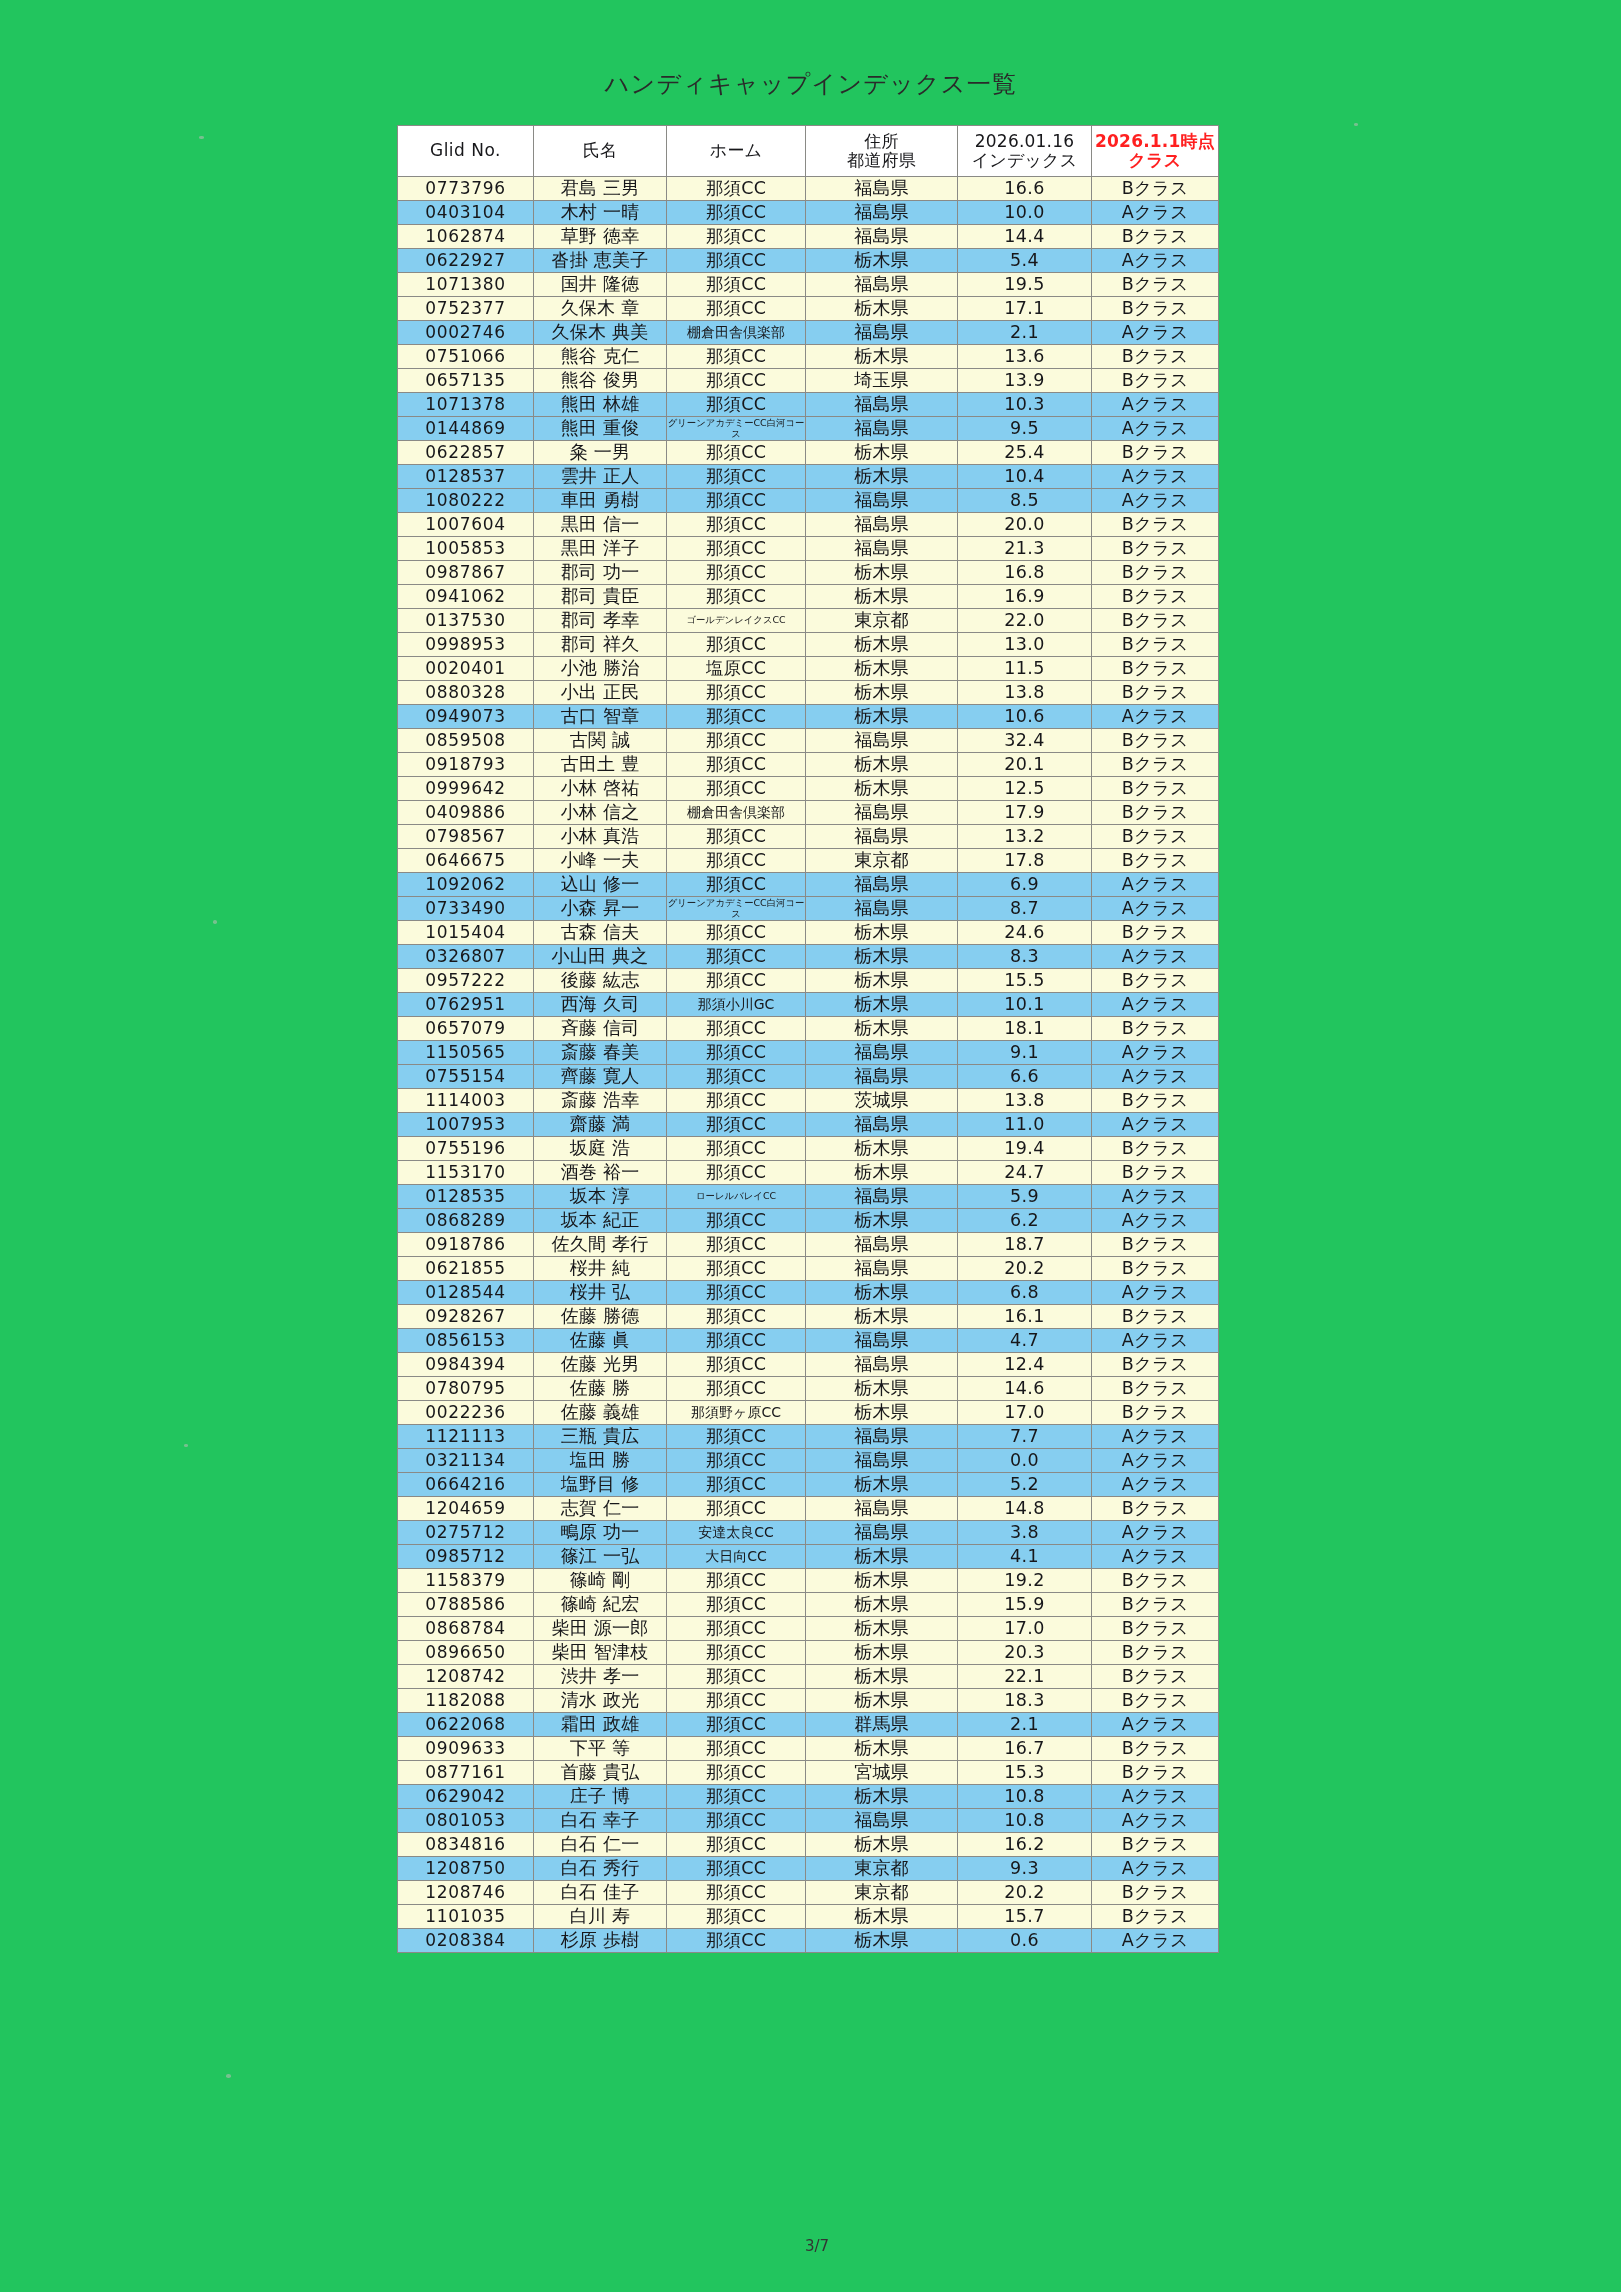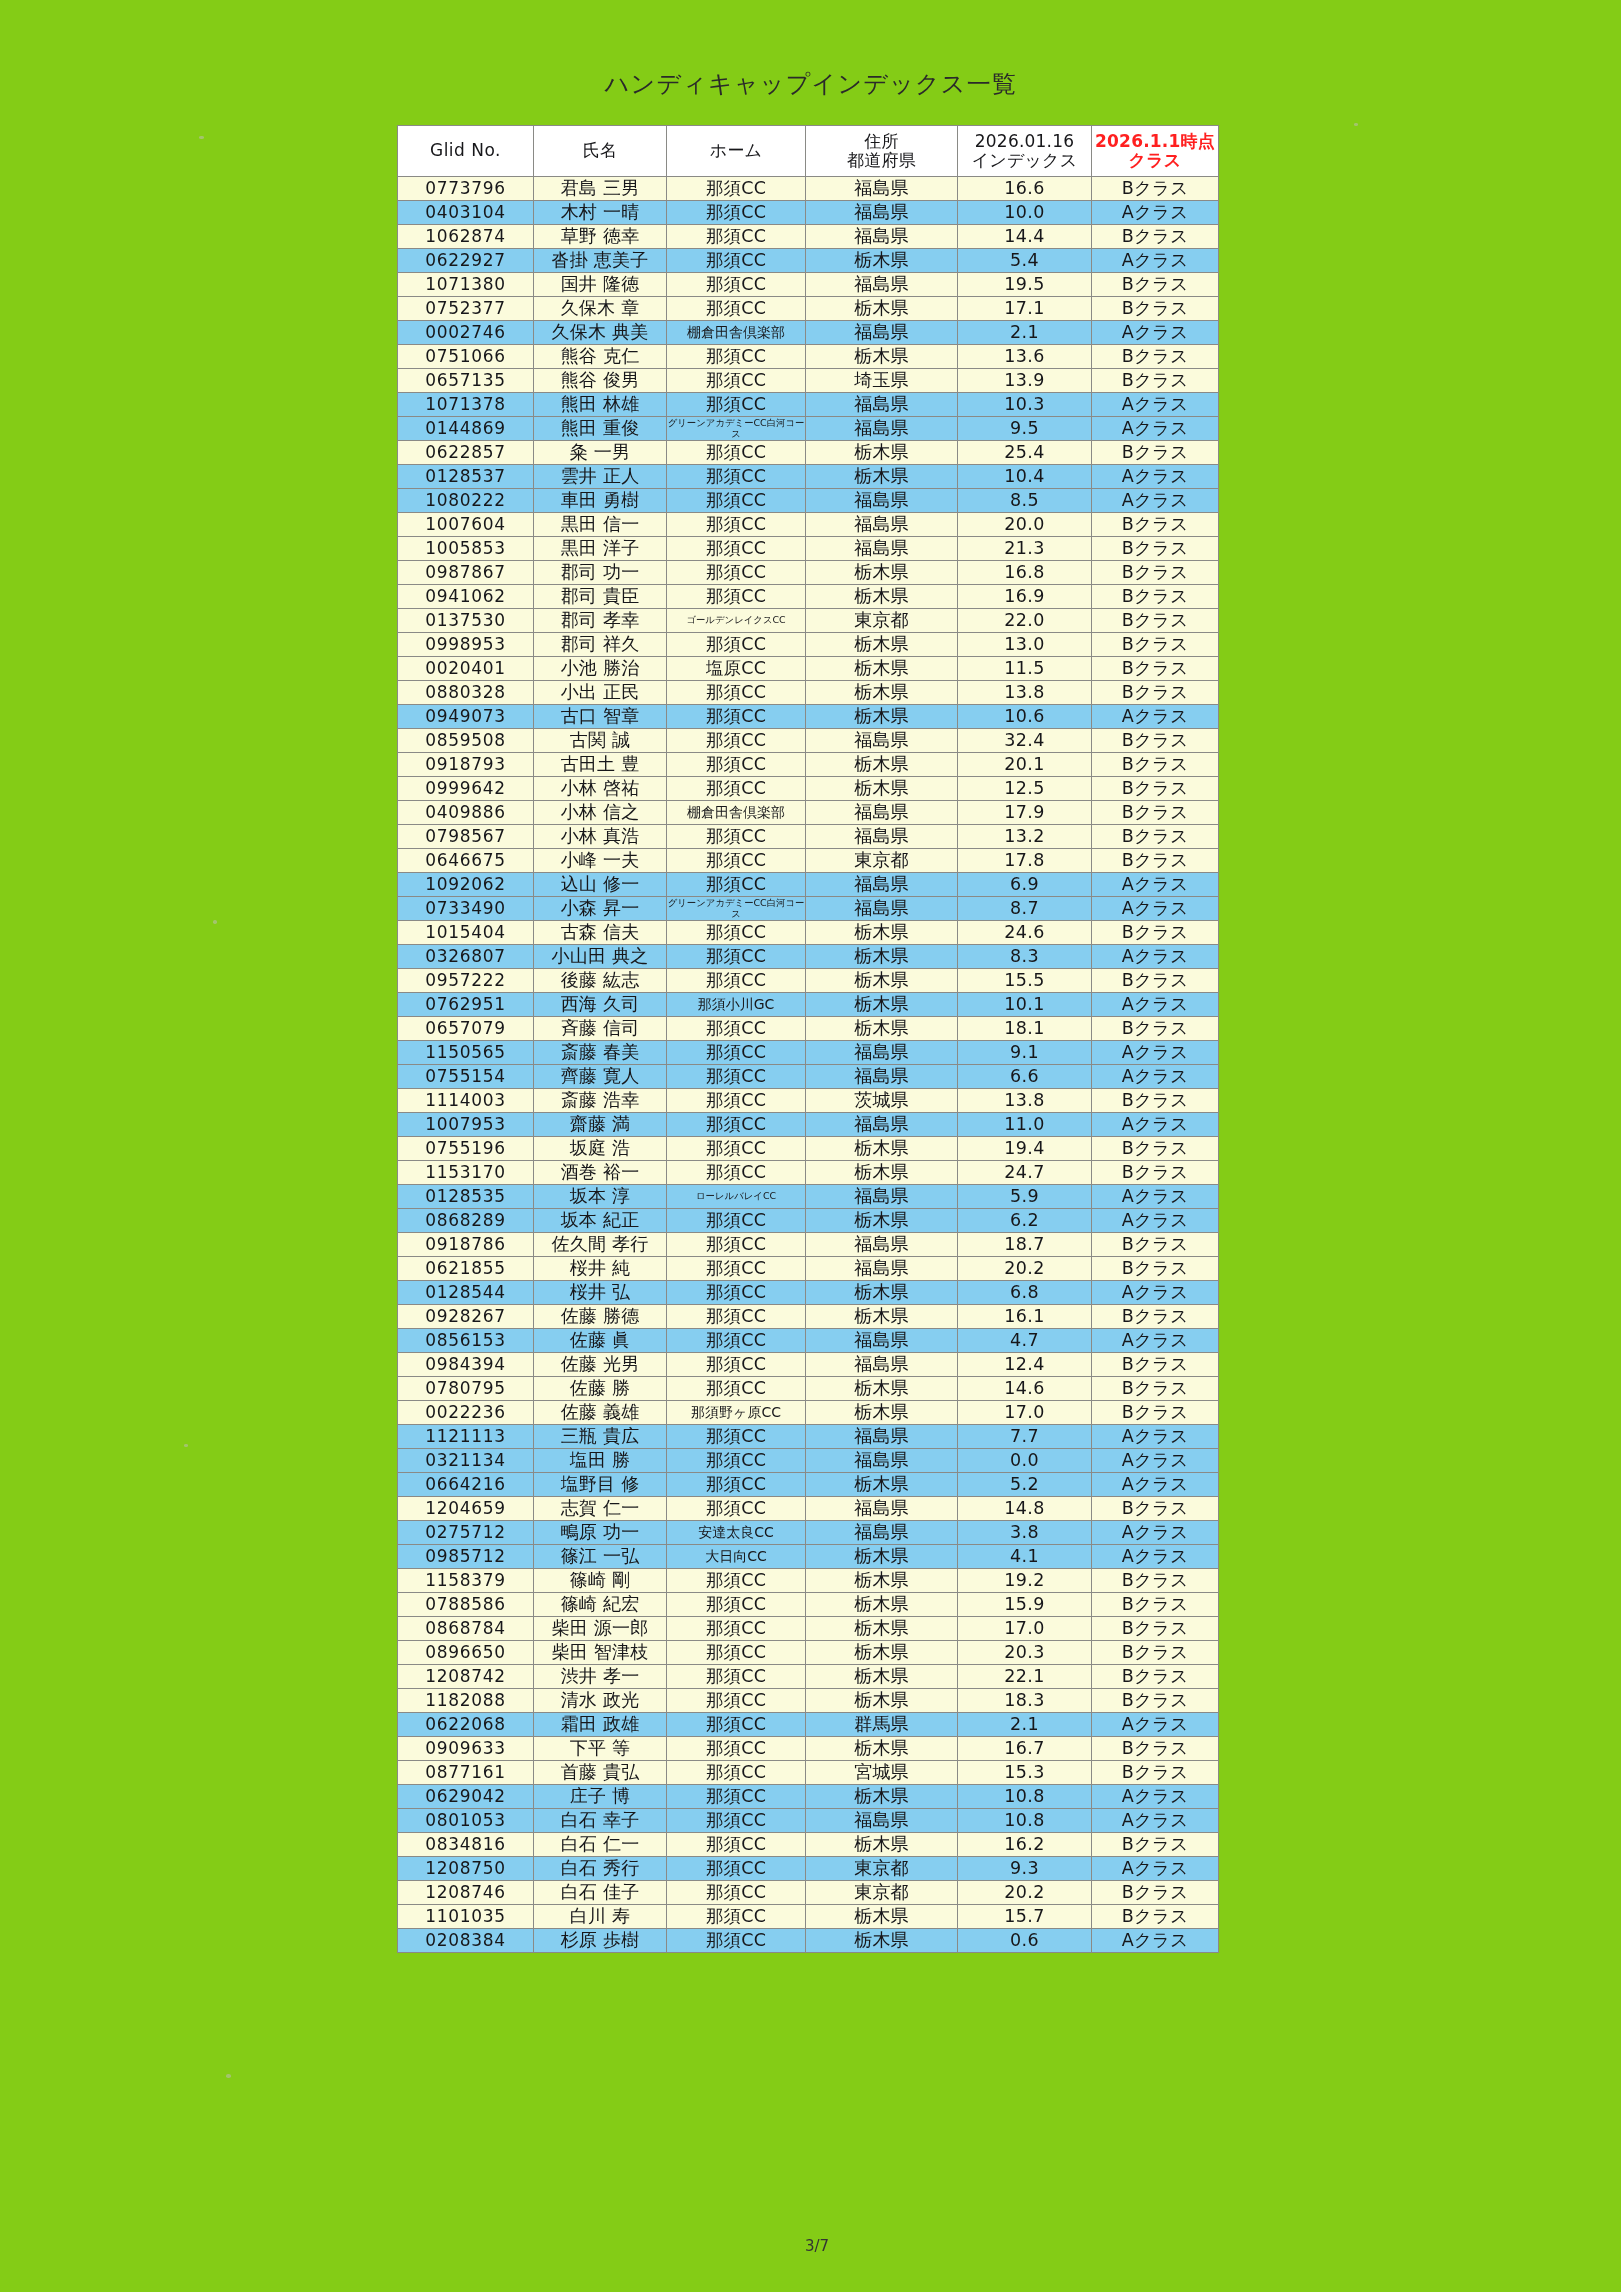--- a/index.html
+++ b/index.html
@@ -13,21 +13,21 @@
     font-family: "DejaVu Sans", "Liberation Sans", sans-serif;
     color: #1a1a1a;
     position: relative;
     overflow: hidden;
   }
 
   
   #page {
     position: absolute;
     inset: 0;
-    background: #84cc16;
+    background: #22c55e;
   }
 
   
   .speck {
     position: absolute;
     background: #bdbdb8;
     border-radius: 50%;
     opacity: .55;
   }
 

